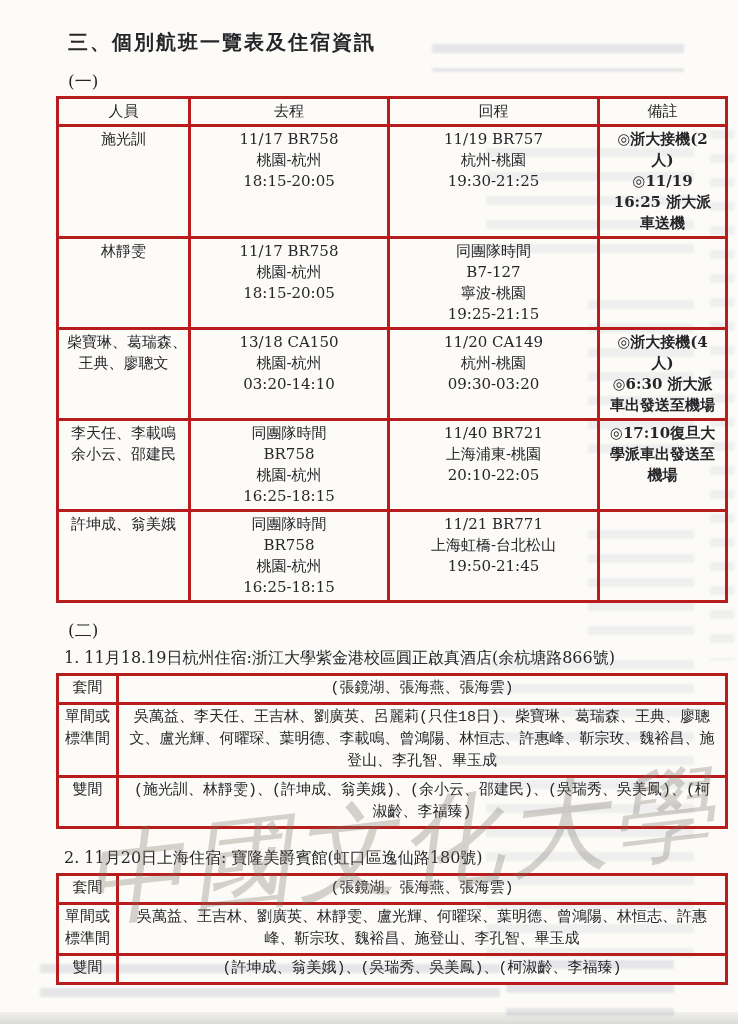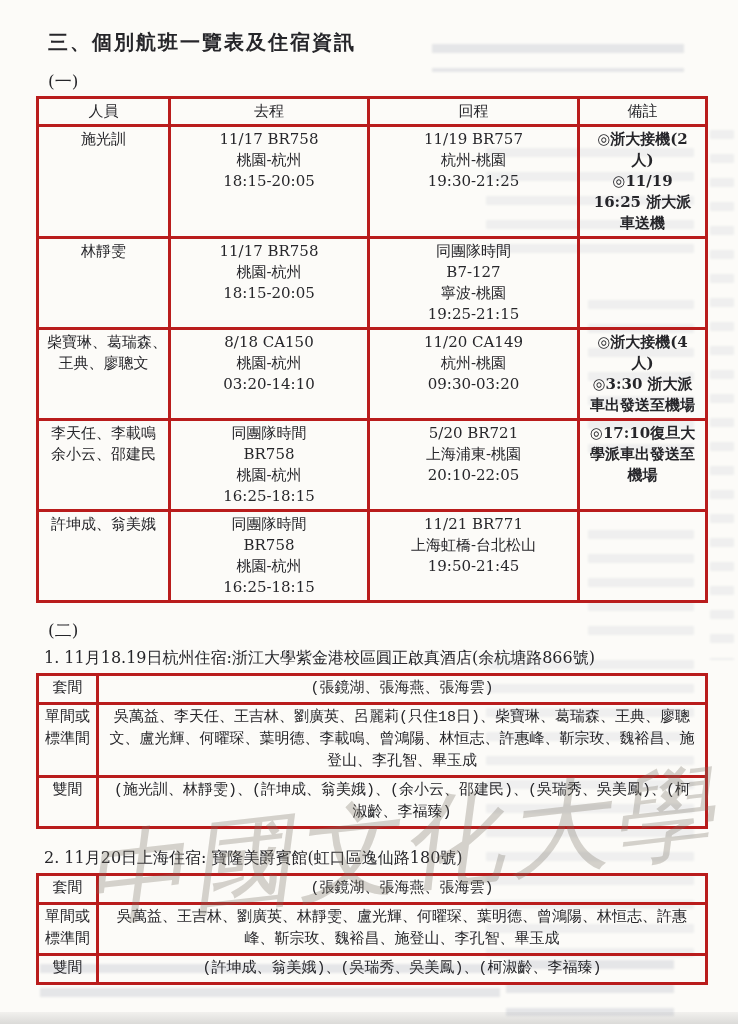--- a/index.html
+++ b/index.html
@@ -27,21 +27,21 @@
     pointer-events:none;
   }
   .watermark{
     position:absolute;z-index:6;left:84px;top:826px;width:660px;
     font-size:102px;line-height:1.1;letter-spacing:4px;
     color:rgba(118,112,100,.30);font-style:italic;white-space:nowrap;
     transform:rotate(-6.5deg);transform-origin:left center;
     pointer-events:none;user-select:none;
   }
   
-  .content{position:relative;z-index:2;}
+  .content{position:relative;z-index:2;padding-left:20px;}
   .page-title{
     margin:28px 0 0 48px;font-size:20px;font-weight:600;
     letter-spacing:2px;line-height:28px;
   }
   .section-label{margin:14px 0 4px 48px;font-size:17px;line-height:22px;}
   .hotel-heading{margin:6px 0 4px 44px;font-size:16px;line-height:22px;}
   .hotel-heading.second{margin-top:18px;}
   table{
     border-collapse:collapse;table-layout:fixed;
     margin-left:36px;width:669px;background:transparent;
@@ -129,47 +129,47 @@
               <div class="cl">19:25-21:15</div>
             </td>
             <td></td>
           </tr>
           <tr>
             <td>
               <div class="cl">柴寶琳、葛瑞森、</div>
               <div class="cl">王典、廖聰文</div>
             </td>
             <td>
-              <div class="cl">8/18 CA150</div>
+              <div class="cl">13/18 CA150</div>
               <div class="cl">桃園-杭州</div>
               <div class="cl">03:20-14:10</div>
             </td>
             <td>
               <div class="cl">11/20 CA149</div>
               <div class="cl">杭州-桃園</div>
               <div class="cl">09:30-03:20</div>
             </td>
             <td>
               <div class="note-item">◎浙大接機(4人)</div>
-              <div class="note-item">◎3:30 浙大派車出發送至機場</div>
+              <div class="note-item">◎6:30 浙大派車出發送至機場</div>
             </td>
           </tr>
           <tr>
             <td>
               <div class="cl">李天任、李載鳴</div>
               <div class="cl">余小云、邵建民</div>
             </td>
             <td>
               <div class="cl">同團隊時間</div>
               <div class="cl">BR758</div>
               <div class="cl">桃園-杭州</div>
               <div class="cl">16:25-18:15</div>
             </td>
             <td>
-              <div class="cl">5/20 BR721</div>
+              <div class="cl">11/40 BR721</div>
               <div class="cl">上海浦東-桃園</div>
               <div class="cl">20:10-22:05</div>
             </td>
             <td>
               <div class="note-item">◎17:10復旦大學派車出發送至機場</div>
             </td>
           </tr>
           <tr>
             <td>
               <div class="cl">許坤成、翁美娥</div>

